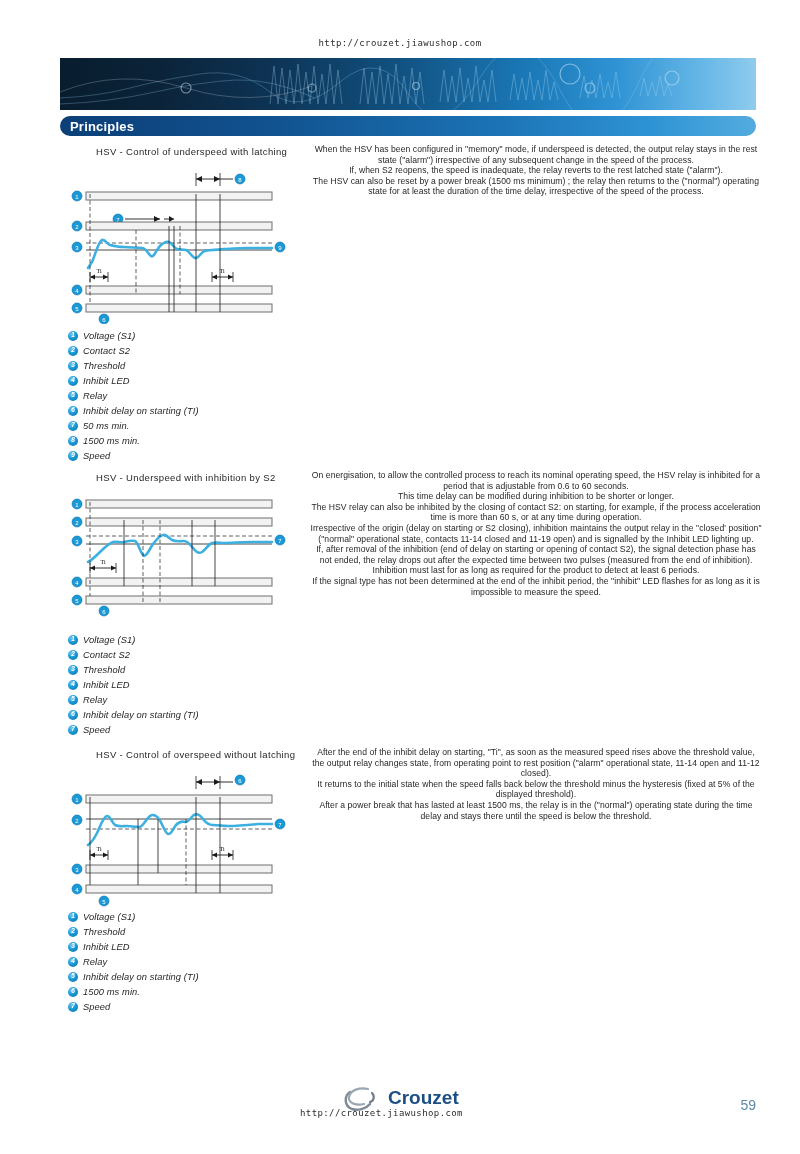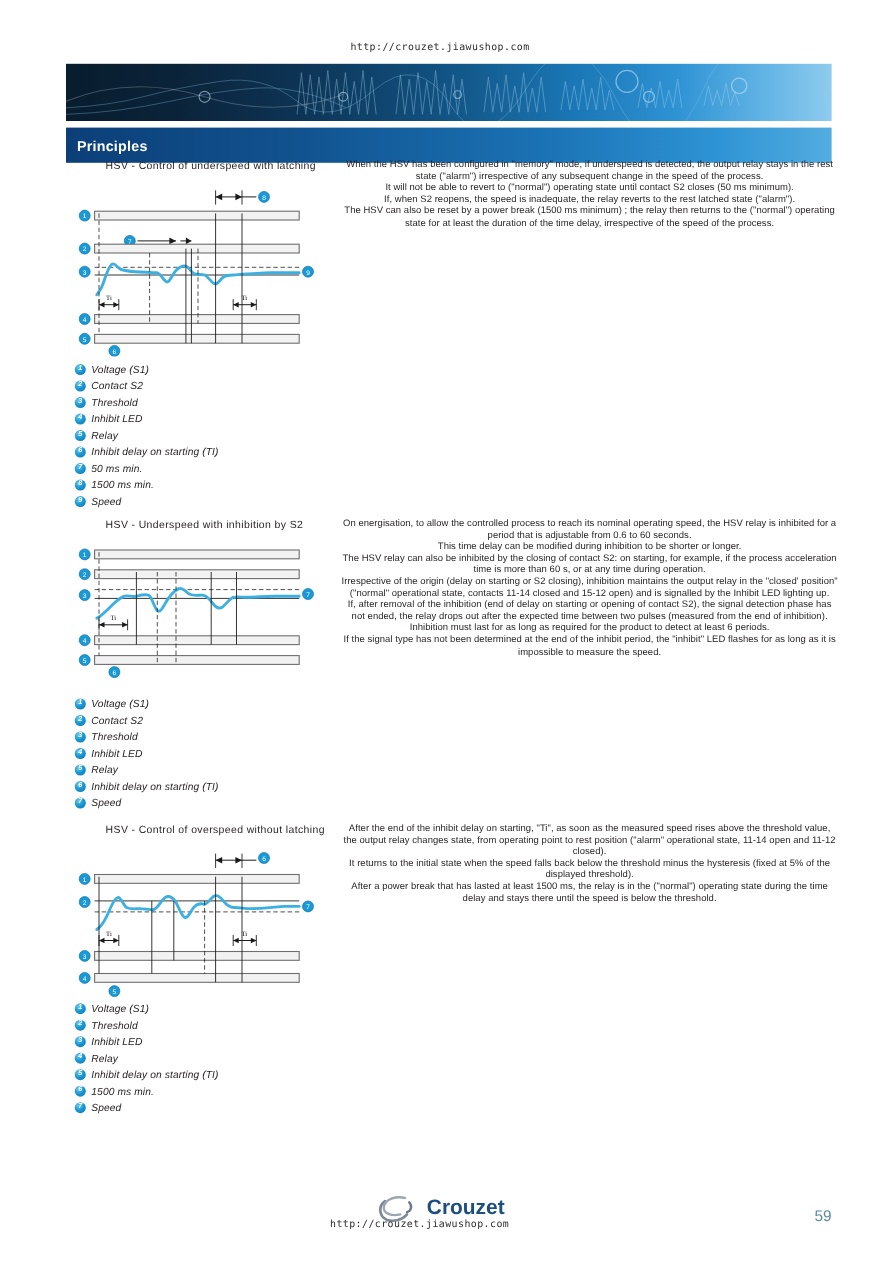--- a/index.html
+++ b/index.html
@@ -34,23 +34,23 @@
         #081d2e 0%, #0b2339 14%, #0d3354 30%,
         #11507f 48%, #1a76b4 66%, #2f93d4 80%,
         #65b6e6 92%, #8fcbee 100%);
     overflow: hidden;
   }
   .banner svg { position: absolute; left: 0; top: 0; }
 
   
   .title-bar {
     position: absolute; left: 60px; top: 116px;
-    width: 696px; height: 32px;
+    width: 696px; height: 20px;
     background: linear-gradient(90deg, #0c3f78 0%, #11528f 30%, #1b72b4 62%, #2e93d4 85%, #53acdf 100%);
-    display: flex; align-items: center;
+    display: flex; align-items: center; border-radius: 10px;
   }
   .title-bar .t {
     color: #ffffff; font-size: 13px; font-weight: bold;
     padding-left: 10px; letter-spacing: 0.2px;
   }
 
   
   .section { position: absolute; left: 60px; width: 700px; }
   #section-0 { top: 146px; }
   #section-1 { top: 472px; }
@@ -161,21 +161,20 @@
 </div>
 
 <div class="title-bar">
   <span class="t">Principles</span>
 </div>
 
 <div class="section" id="section-0">
   <div class="sec-head">HSV - Control of underspeed with latching</div>
   <div class="sec-body">
       <p>When the HSV has been configured in "memory" mode, if underspeed is detected, the output relay stays in the rest state ("alarm") irrespective of any subsequent change in the speed of the process.</p>
-      <p>It will not be able to revert to ("normal") operating state until contact S2 closes (50 ms minimum).</p>
       <p>If, when S2 reopens, the speed is inadequate, the relay reverts to the rest latched state ("alarm").</p>
       <p>The HSV can also be reset by a power break (1500 ms minimum) ; the relay then returns to the ("normal") operating state for at least the duration of the time delay, irrespective of the speed of the process.</p>
     </div>
 
   <div class="diagram" id="diag-0">
     <svg width="230" height="160" viewBox="0 0 230 160">
 
       <g>
         <line class="arrowline" x1="128" y1="15" x2="152" y2="15"></line>
         <path d="M128 15 l6 -3 v6 z" fill="#1a1a1a"></path>
@@ -292,21 +291,21 @@
     </div>
   </div>
 </div>
 
 <div class="section" id="section-1">
   <div class="sec-head">HSV - Underspeed with inhibition by S2</div>
   <div class="sec-body">
       <p>On energisation, to allow the controlled process to reach its nominal operating speed, the HSV relay is inhibited for a period that is adjustable from 0.6 to 60 seconds.</p>
       <p>This time delay can be modified during inhibition to be shorter or longer.</p>
       <p>The HSV relay can also be inhibited by the closing of contact S2: on starting, for example, if the process acceleration time is more than 60 s, or at any time during operation.</p>
-      <p>Irrespective of the origin (delay on starting or S2 closing), inhibition maintains the output relay in the "closed' position" ("normal" operational state, contacts 11-14 closed and 15-12 open) and is signalled by the Inhibit LED lighting up.</p>
+      <p>Irrespective of the origin (delay on starting or S2 closing), inhibition maintains the output relay in the "closed' position" ("normal" operational state, contacts 11-14 closed and 11-19 open) and is signalled by the Inhibit LED lighting up.</p>
       <p>If, after removal of the inhibition (end of delay on starting or opening of contact S2), the signal detection phase has not ended, the relay drops out after the expected time between two pulses (measured from the end of inhibition).</p>
       <p>Inhibition must last for as long as required for the product to detect at least 6 periods.</p>
       <p>If the signal type has not been determined at the end of the inhibit period, the "inhibit" LED flashes for as long as it is impossible to measure the speed.</p>
     </div>
 
   <div class="diagram" id="diag-1">
     <svg width="230" height="140" viewBox="0 0 230 140">
 
       <rect class="bar-line" x="18" y="8" width="186" height="8"></rect>
       <circle cx="9" cy="12" r="5" fill="#199ad6" stroke="#0a6fae" stroke-width="0.6"></circle>

